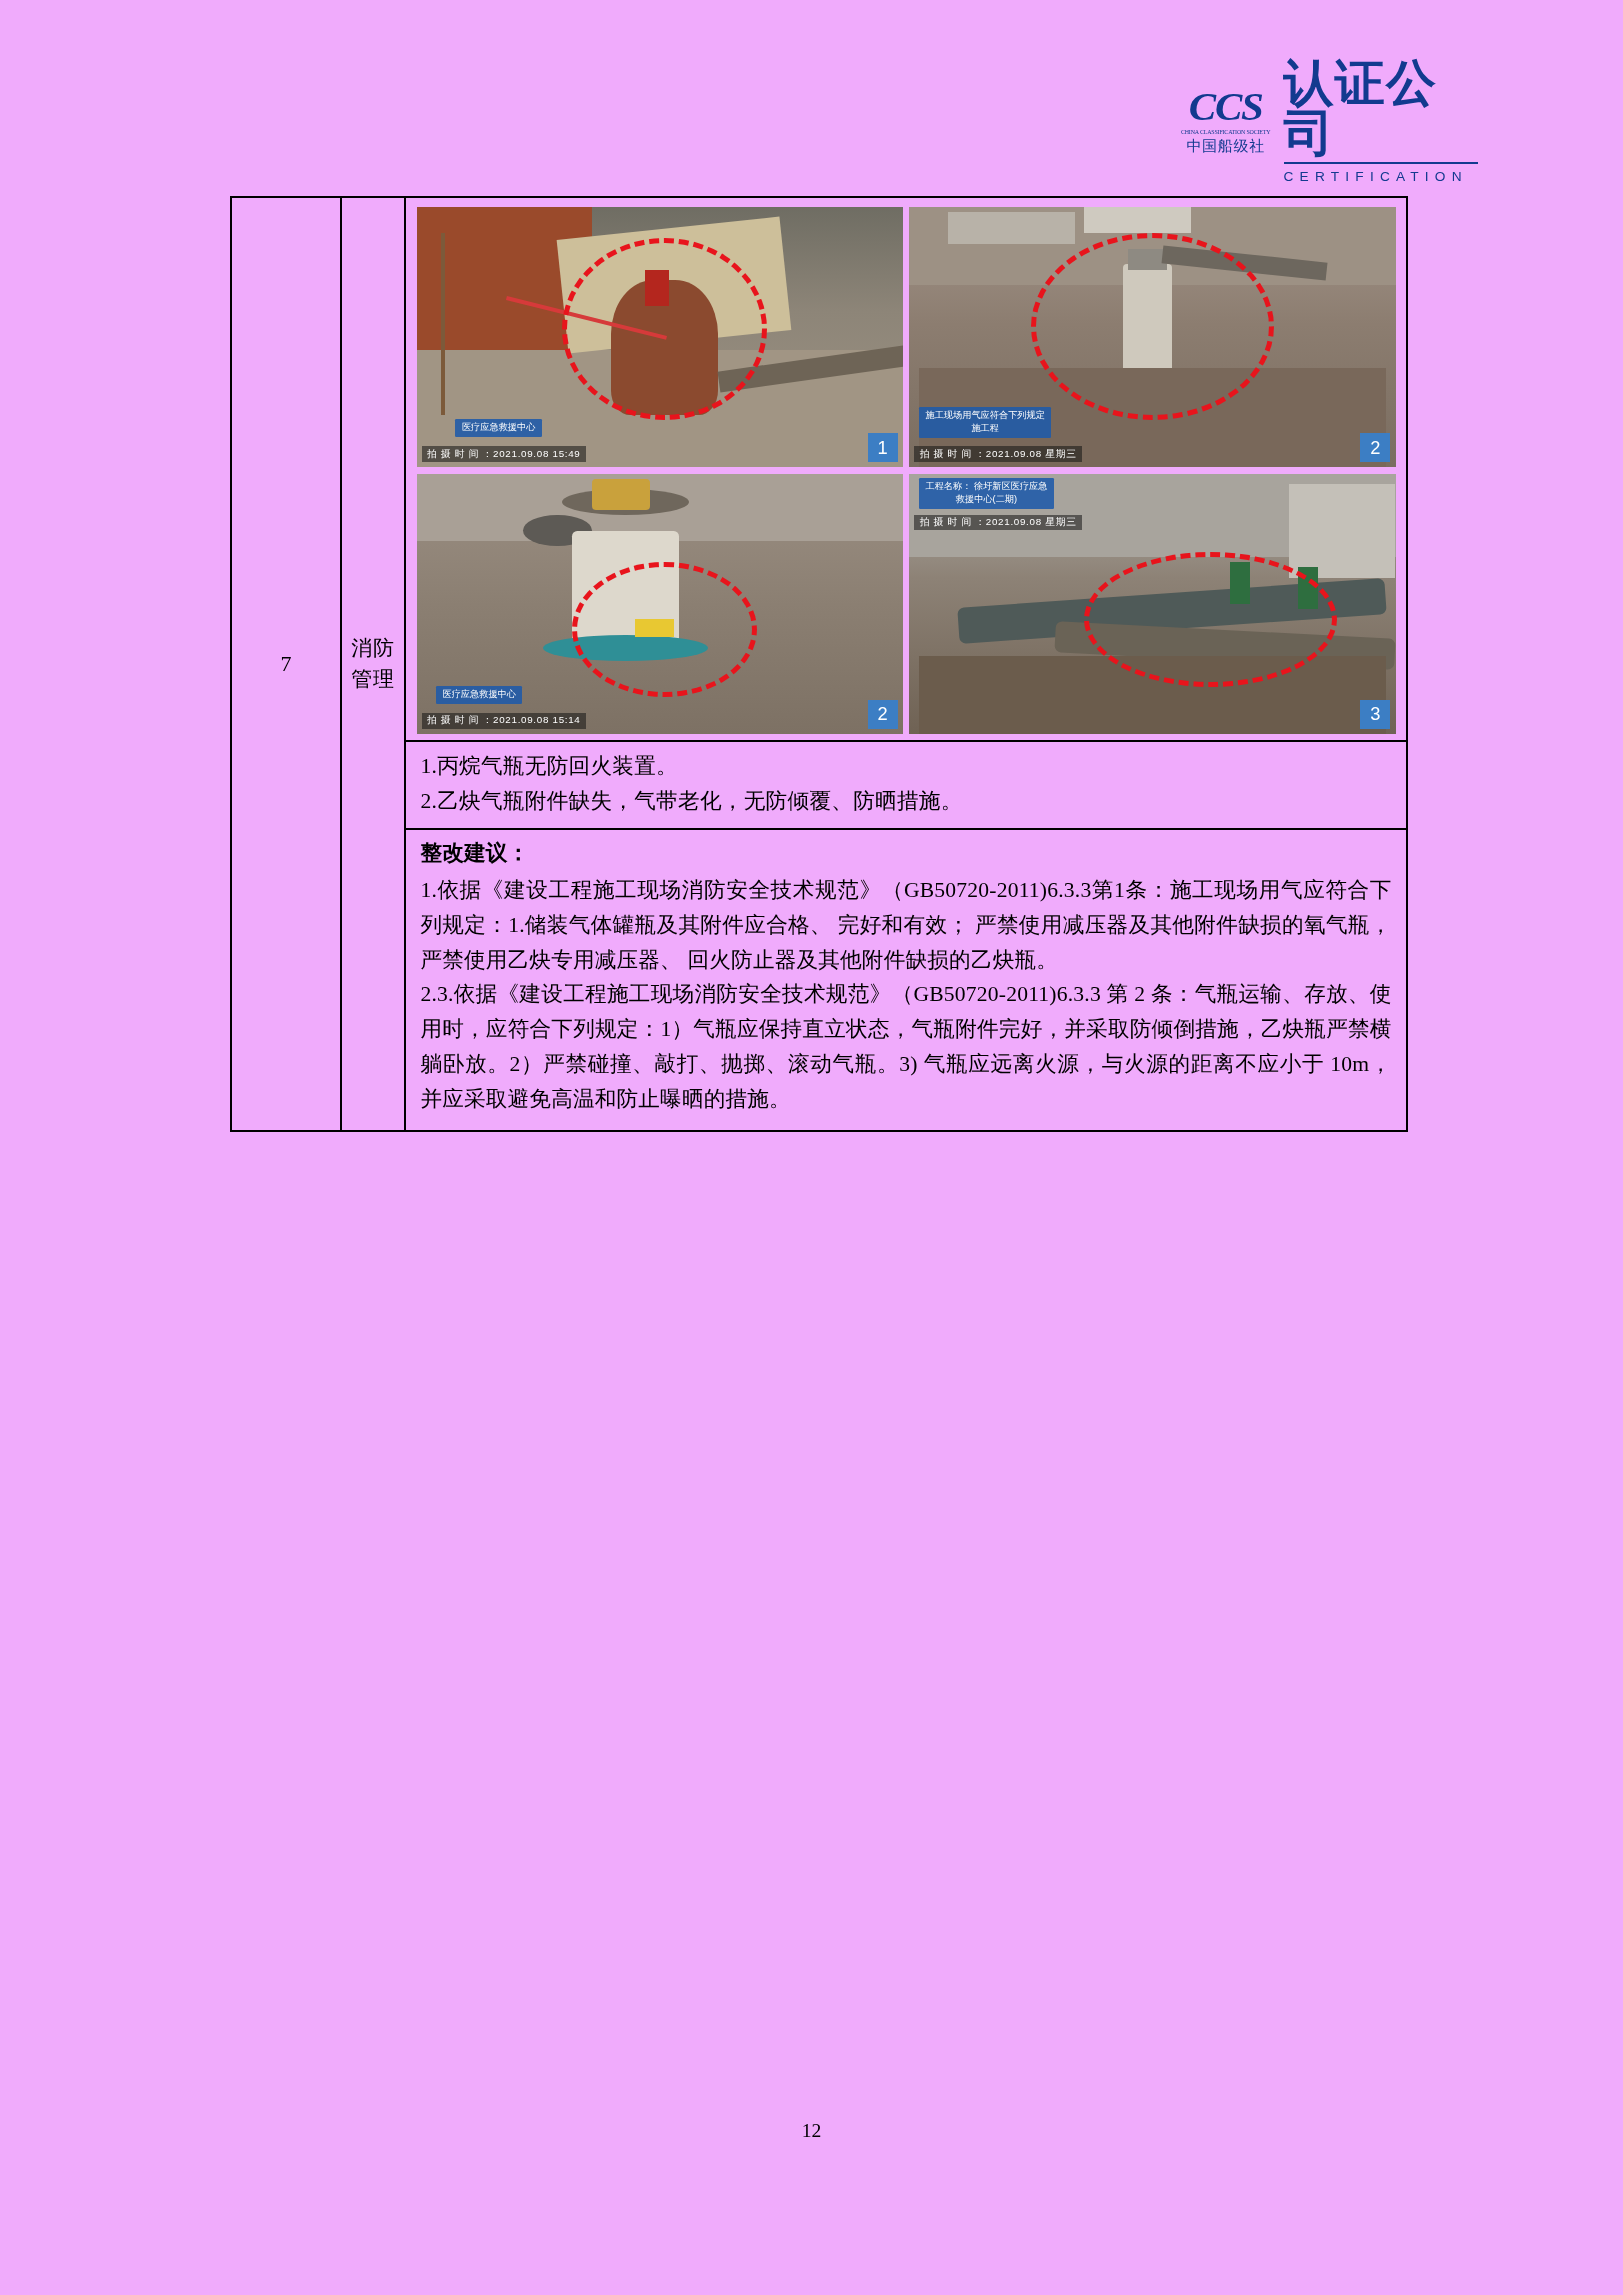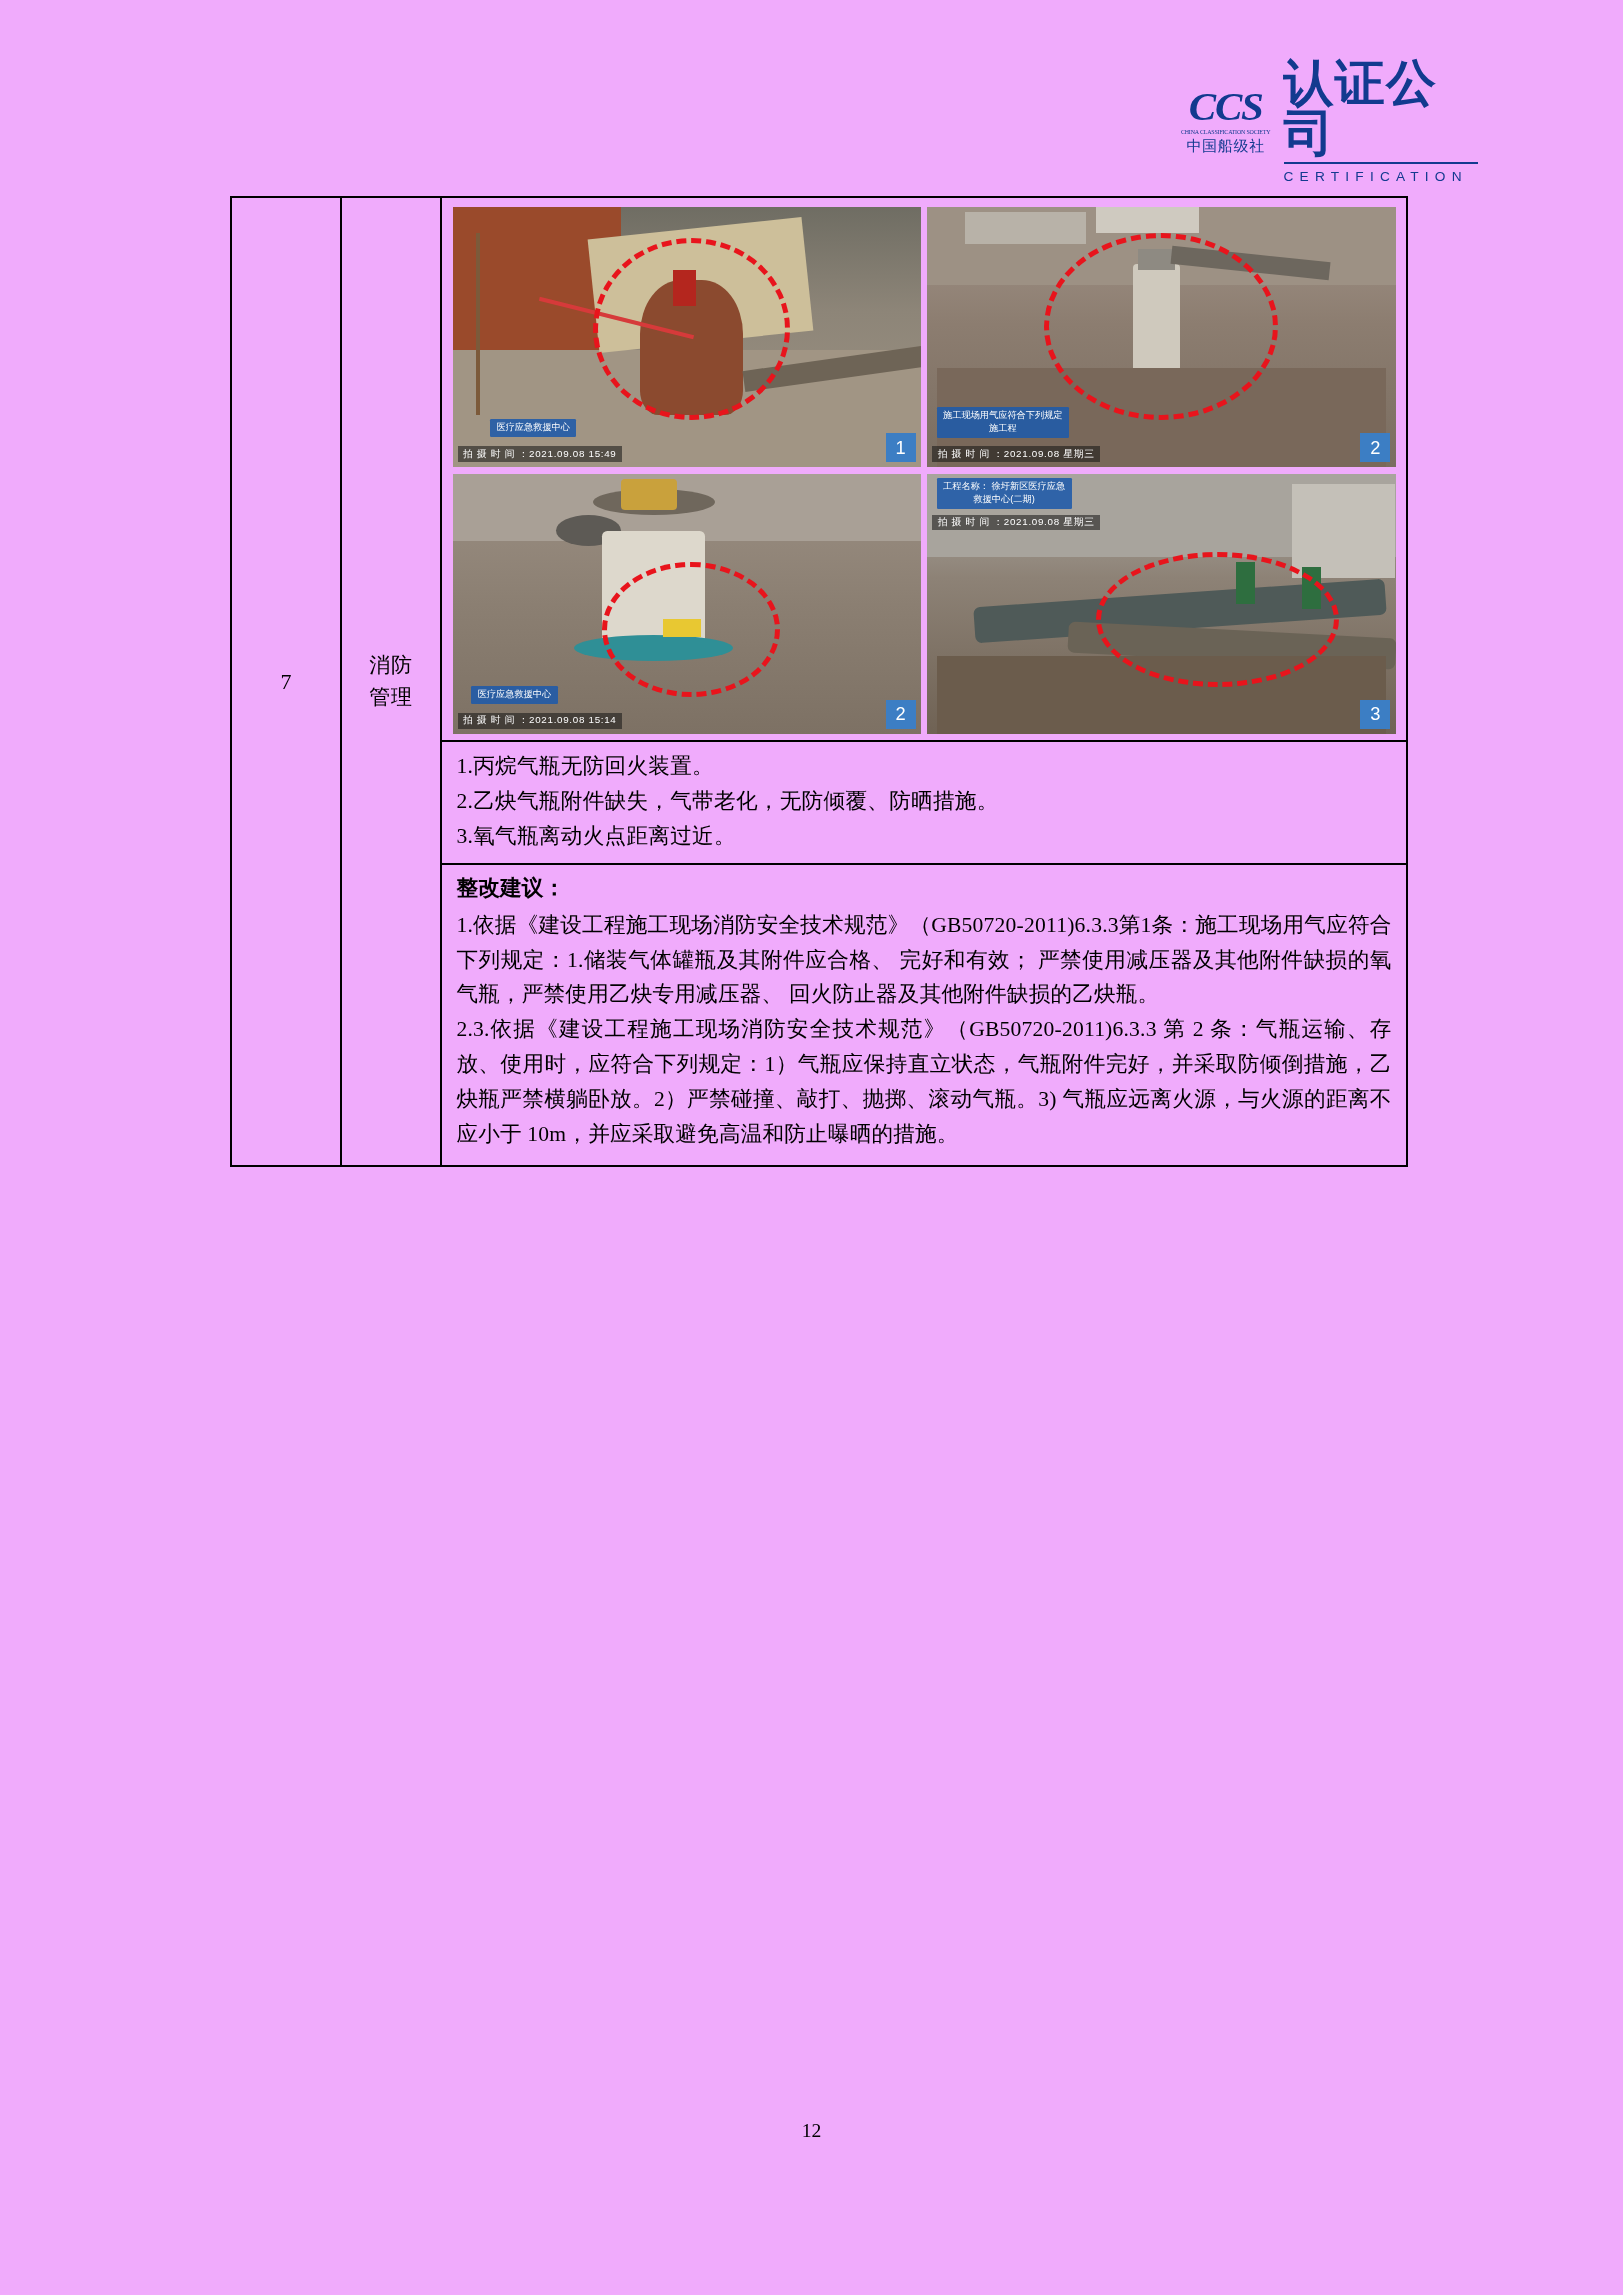--- a/index.html
+++ b/index.html
@@ -102,21 +102,21 @@
   .col-no {
     width: 110px;
     border-right: 2px solid #000;
     box-sizing: border-box;
     display: flex;
     align-items: center;
     justify-content: center;
     font-size: 22px;
   }
   .col-cat {
-    width: 100px;
+    width: 64px;
     border-right: 2px solid #000;
     box-sizing: border-box;
     display: flex;
     align-items: center;
     justify-content: center;
     font-size: 21px;
     line-height: 1.5;
     text-align: center;
     letter-spacing: 0.7px;
   }
@@ -303,21 +303,20 @@
             <div class="cam-time" style="left:5.2px;top:41px;bottom:auto;">拍 摄 时 间 ：2021.09.08 星期三</div>
             <div class="photo-num">3</div>
           </div>
 
         </div>
       </div>
 
       <div class="findings">
         <div>1.丙烷气瓶无防回火装置。</div>
         <div>2.乙炔气瓶附件缺失，气带老化，无防倾覆、防晒措施。</div>
-        <div>3.氧气瓶离动火点距离过近。</div>
       </div>
 
       <div class="advice">
         <div class="advice-title">整改建议：</div>
         <p>1.依据《建设工程施工现场消防安全技术规范》（GB50720-2011)6.3.3第1条：施工现场用气应符合下列规定：1.储装气体罐瓶及其附件应合格、 完好和有效； 严禁使用减压器及其他附件缺损的氧气瓶，严禁使用乙炔专用减压器、 回火防止器及其他附件缺损的乙炔瓶。</p>
         <p>2.3.依据《建设工程施工现场消防安全技术规范》（GB50720-2011)6.3.3 第 2 条：气瓶运输、存放、使用时，应符合下列规定：1）气瓶应保持直立状态，气瓶附件完好，并采取防倾倒措施，乙炔瓶严禁横躺卧放。2）严禁碰撞、敲打、抛掷、滚动气瓶。3) 气瓶应远离火源，与火源的距离不应小于 10m，并应采取避免高温和防止曝晒的措施。</p>
       </div>
 
     </div>
   </div>

